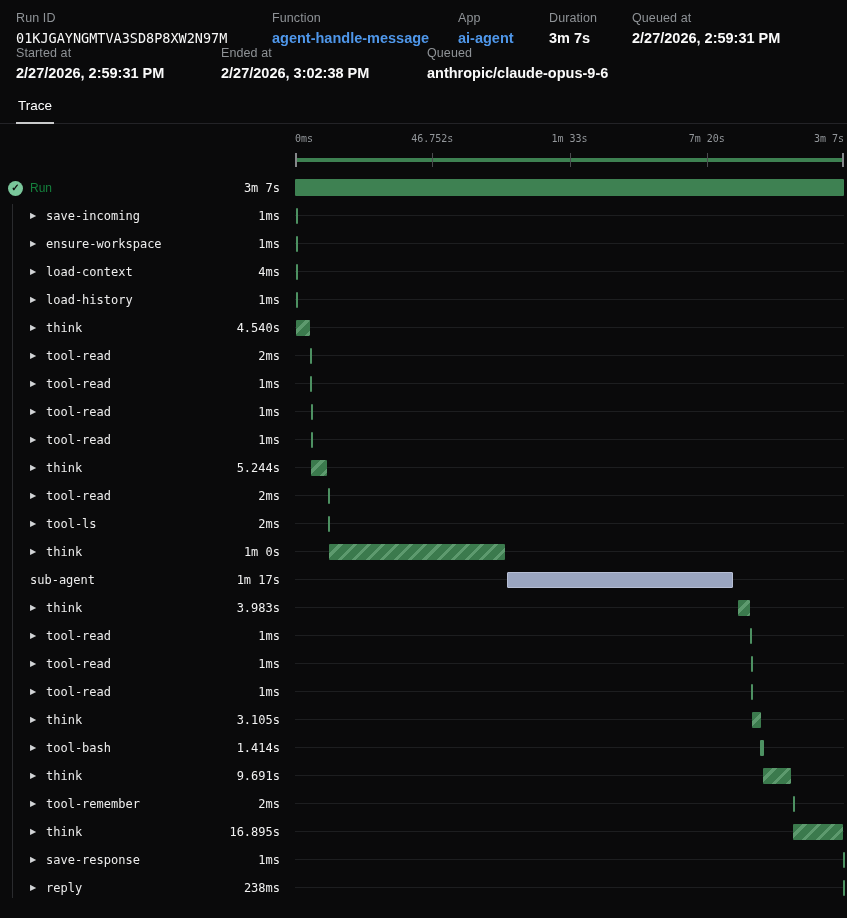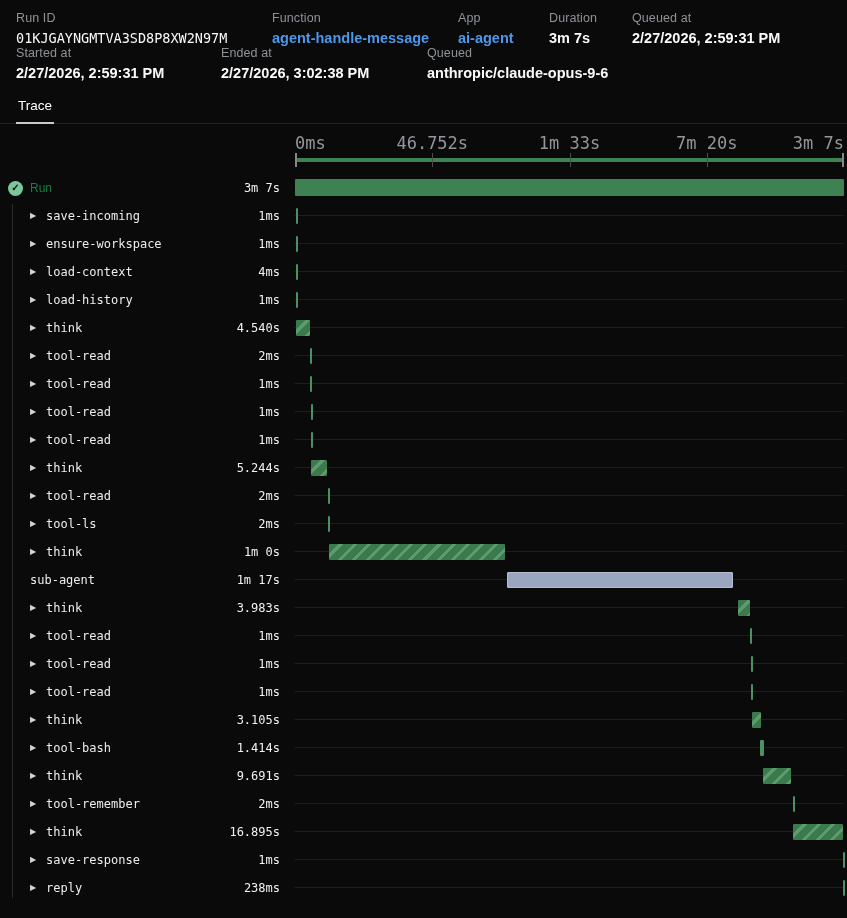--- a/index.html
+++ b/index.html
@@ -40,21 +40,21 @@
     display:inline-block;font-size:13.5px;font-weight:500;color:#ffffff;
     padding:0 2px 9px 2px;border-bottom:2px solid #c9cacc;margin-bottom:-1px;
     cursor:pointer;
   }
   
   .trace{padding-top:8px}
   .tl-row{display:flex}
   .tl-spacer{width:295px;flex:none}
   .tl-track{flex:1;position:relative;margin-right:3px}
   .axis{height:18px;font-family:"DejaVu Sans Mono","Liberation Mono",monospace;
-        font-size:17px;color:#93979b}
+        font-size:10px;color:#93979b}
   .axis .tick{position:absolute;top:1px;white-space:nowrap}
   .tick.t0{left:0}
   .tick.t1{left:25%;transform:translateX(-50%)}
   .tick.t2{left:50%;transform:translateX(-50%)}
   .tick.t3{left:75%;transform:translateX(-50%)}
   .tick.t4{right:0}
   .minimap{height:14px;margin-top:3px}
   .mini-bar{position:absolute;left:0;right:0;top:5px;height:4px;background:var(--green)}
   .mini-tick{position:absolute;top:0;height:14px;width:1px;background:#4a4c4f}
   .mini-tick.end{width:2px;background:#85878a}

